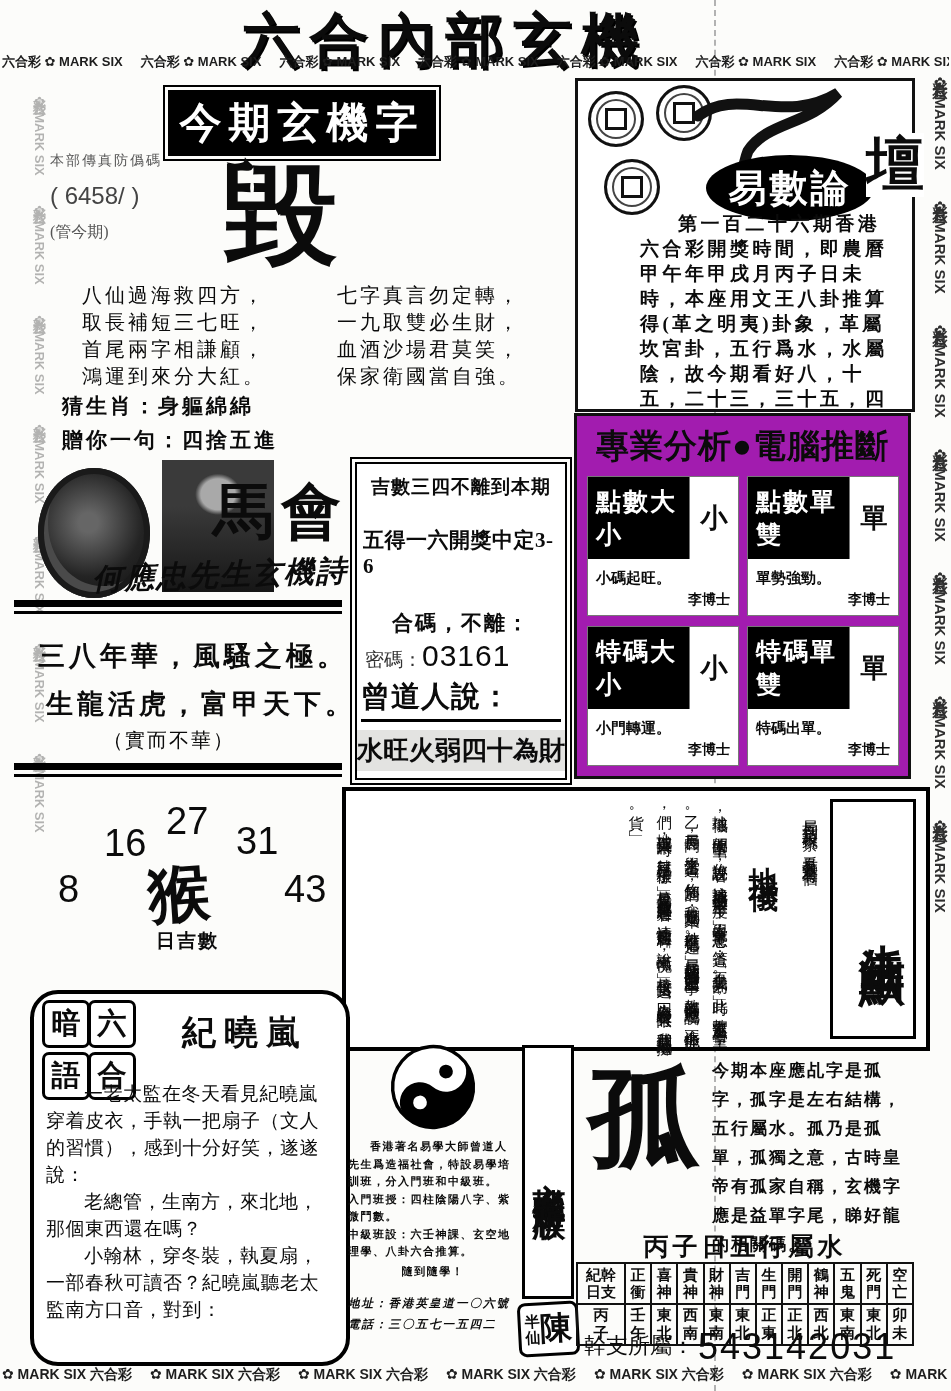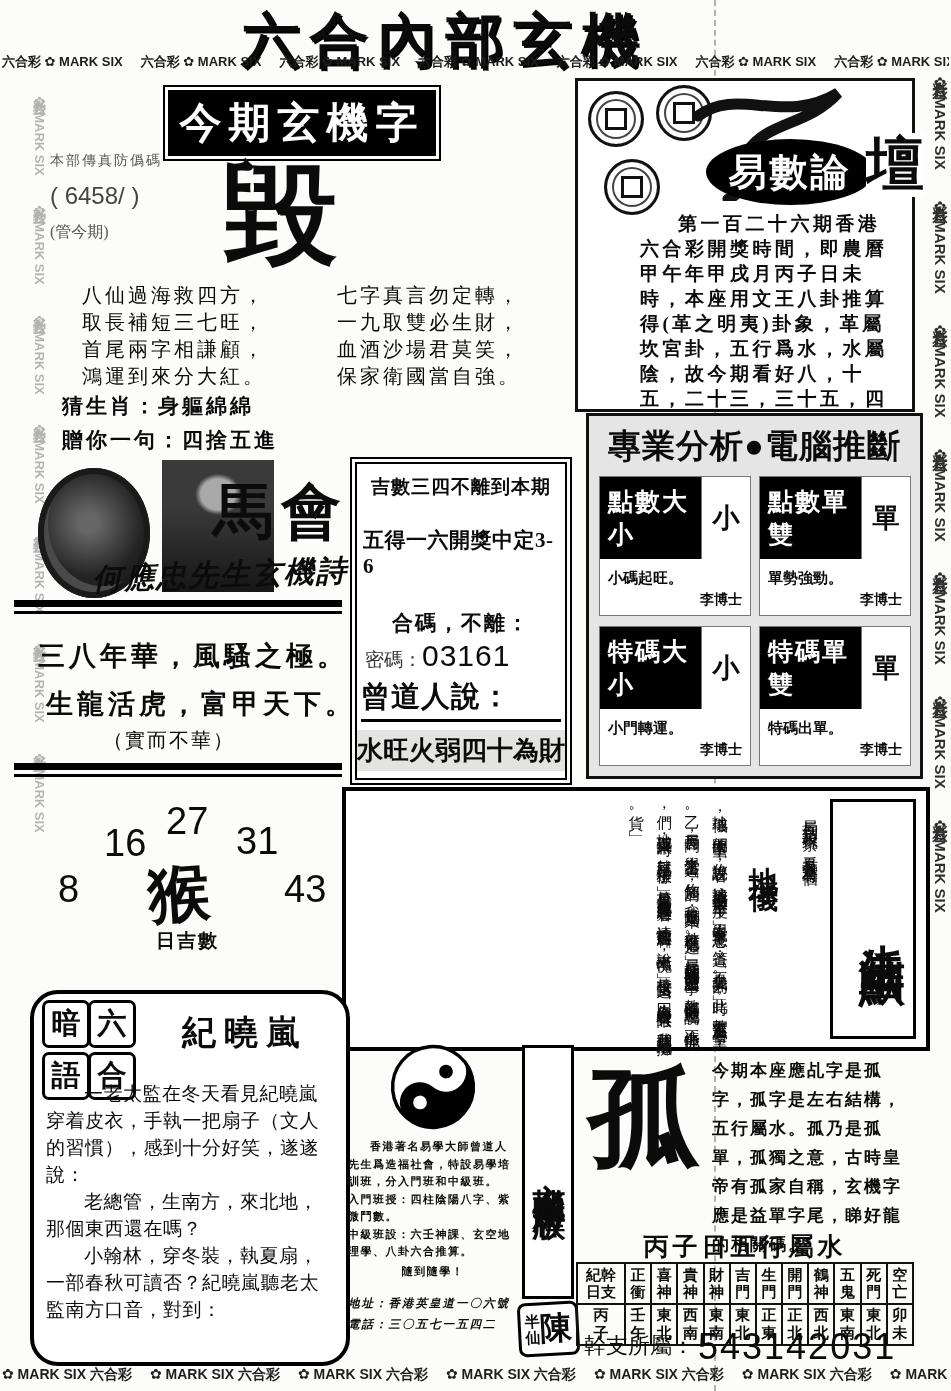--- a/index.html
+++ b/index.html
@@ -139,28 +139,28 @@
       </div>
     <div class="coin" style="left:78px;top:4px;">
       <div class="hole"></div>
       </div>
     <div class="coin" style="left:26px;top:78px;">
       <div class="hole"></div>
       </div>
     <svg width="180" height="120" style="position:absolute;left:110px;top:0;" viewBox="0 0 180 120">
       <path d="M10 35 C50 5 95 45 150 12 C120 45 80 40 60 70 C50 95 60 110 40 118" fill="none" stroke="#111" stroke-width="11" stroke-linecap="round"></path>
     </svg>
-    <div class="oval-title abs" style="left:128px;top:58px;width:168px;height:66px;font-size:38px;letter-spacing:3px;">
+    <div class="oval-title abs" style="left:128px;top:74px;width:168px;height:66px;font-size:38px;letter-spacing:3px;">
       <span>易數論</span>
     </div>
     <div class="abs" style="left:288px;top:52px;font-size:58px;font-weight:900;background:#fff;line-height:1.1;">壇</div>
     <div class="abs para" style="left:62px;top:130px;width:258px;font-size:19px;line-height:25px;letter-spacing:3.5px;font-weight:600;">第一百二十六期香港六合彩開獎時間，即農曆甲午年甲戌月丙子日未時，本座用文王八卦推算得(革之明夷)卦象，革屬坎宮卦，五行爲水，水屬陰，故今期看好八，十五，二十三，三十五，四十七。</div>
   </div>
 
-  <div class="abs" style="left:586px;top:413px;width:331px;height:360px;border:3.5px solid #111;background:#e5e5e5;">
+  <div class="abs" style="left:574px;top:413px;width:331px;height:360px;border:3.5px solid #111;background:#a21caf;">
     <div class="an-title" style="margin-top:8px;">專業分析●電腦推斷</div>
 
     <div class="an-box" style="left:10px;top:60px;width:150px;height:138px;">
       <div class="an-hdr">
         <div class="lbl">點數大小</div>
         <div class="pick">小</div>
       </div>
       <div class="an-note">小碼起旺。</div>
       <div class="an-author">李博士</div>
     </div>

